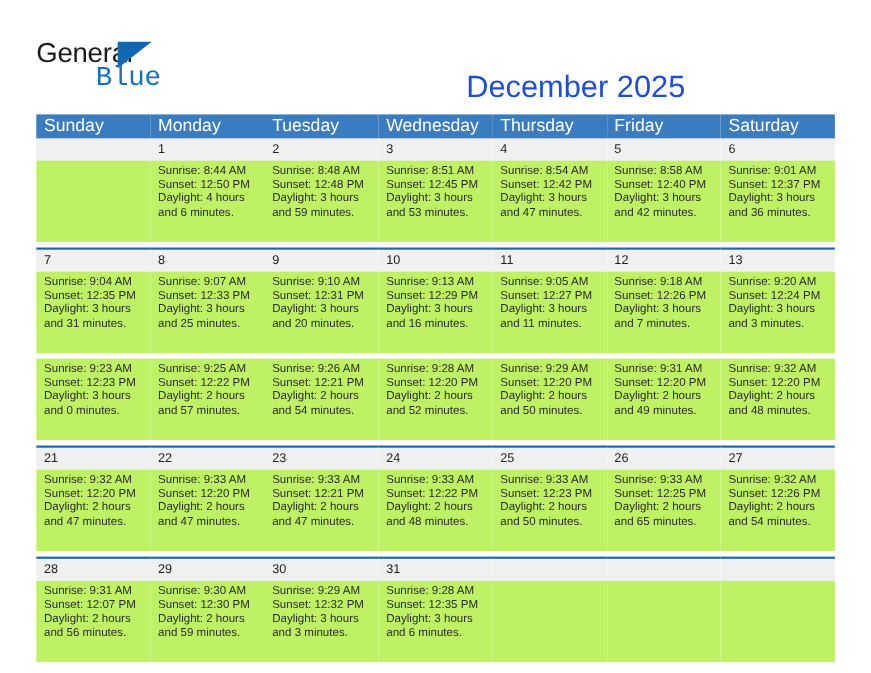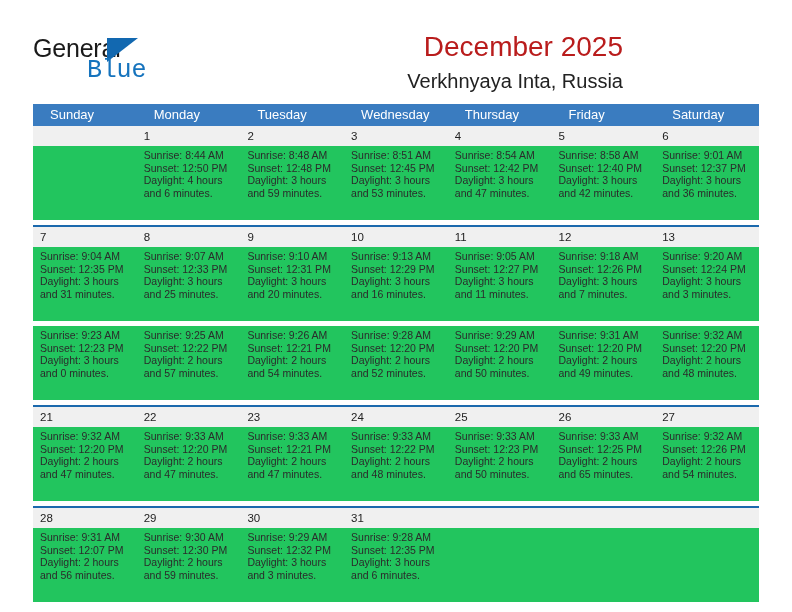--- a/index.html
+++ b/index.html
@@ -68,23 +68,24 @@
 
   .title-block {
     position: absolute;
     right: 33px;
     top: 30px;
     text-align: right;
   }
   .cal-title {
     font-size: 28px;
     font-weight: normal;
-    color: #b91c1c;
+    color: #1d4ed8;
     line-height: 34px;
     white-space: nowrap;
+    margin-top: 32px;
   }
   .cal-subtitle {
     margin-top: 8px;
     font-size: 20px;
     font-weight: normal;
     color: #222222;
     line-height: 18px;
     white-space: nowrap;
   }
 
@@ -100,24 +101,24 @@
     width: 726px;
     table-layout: fixed;
   }
   table.cal-table col {
     width: 103.71px;
   }
 
   thead th {
     background: #3a7cc0;
     color: #ffffff;
-    font-size: 13px;
+    font-size: 16px;
     font-weight: normal;
     text-align: left;
-    padding: 5px 0 5px 17px;
+    padding: 5px 0 5px 7px;
     height: 11px;
     line-height: 12px;
     border: none;
   }
 
   tbody tr.daynum-row td {
     background: #f0f0f0;
     font-size: 11.5px;
     color: #222222;
     padding: 4px 0 3px 7px;
@@ -126,21 +127,21 @@
     border-top: 2px solid #1b69ad;
   }
   tbody tr.daynum-row.first-week td {
     border-top: none;
   }
   tbody tr.daynum-row td.empty {
     background: #f0f0f0;
   }
 
   tbody tr.detail-row td {
-    background: #22c55e;
+    background: #bef264;
     font-size: 10.5px;
     color: #2b2b2b;
     padding: 3px 4px 9px 7px;
     line-height: 12.6px;
     vertical-align: top;
     height: 62px;
     border: none;
   }
   .detail-line {
     display: block;

